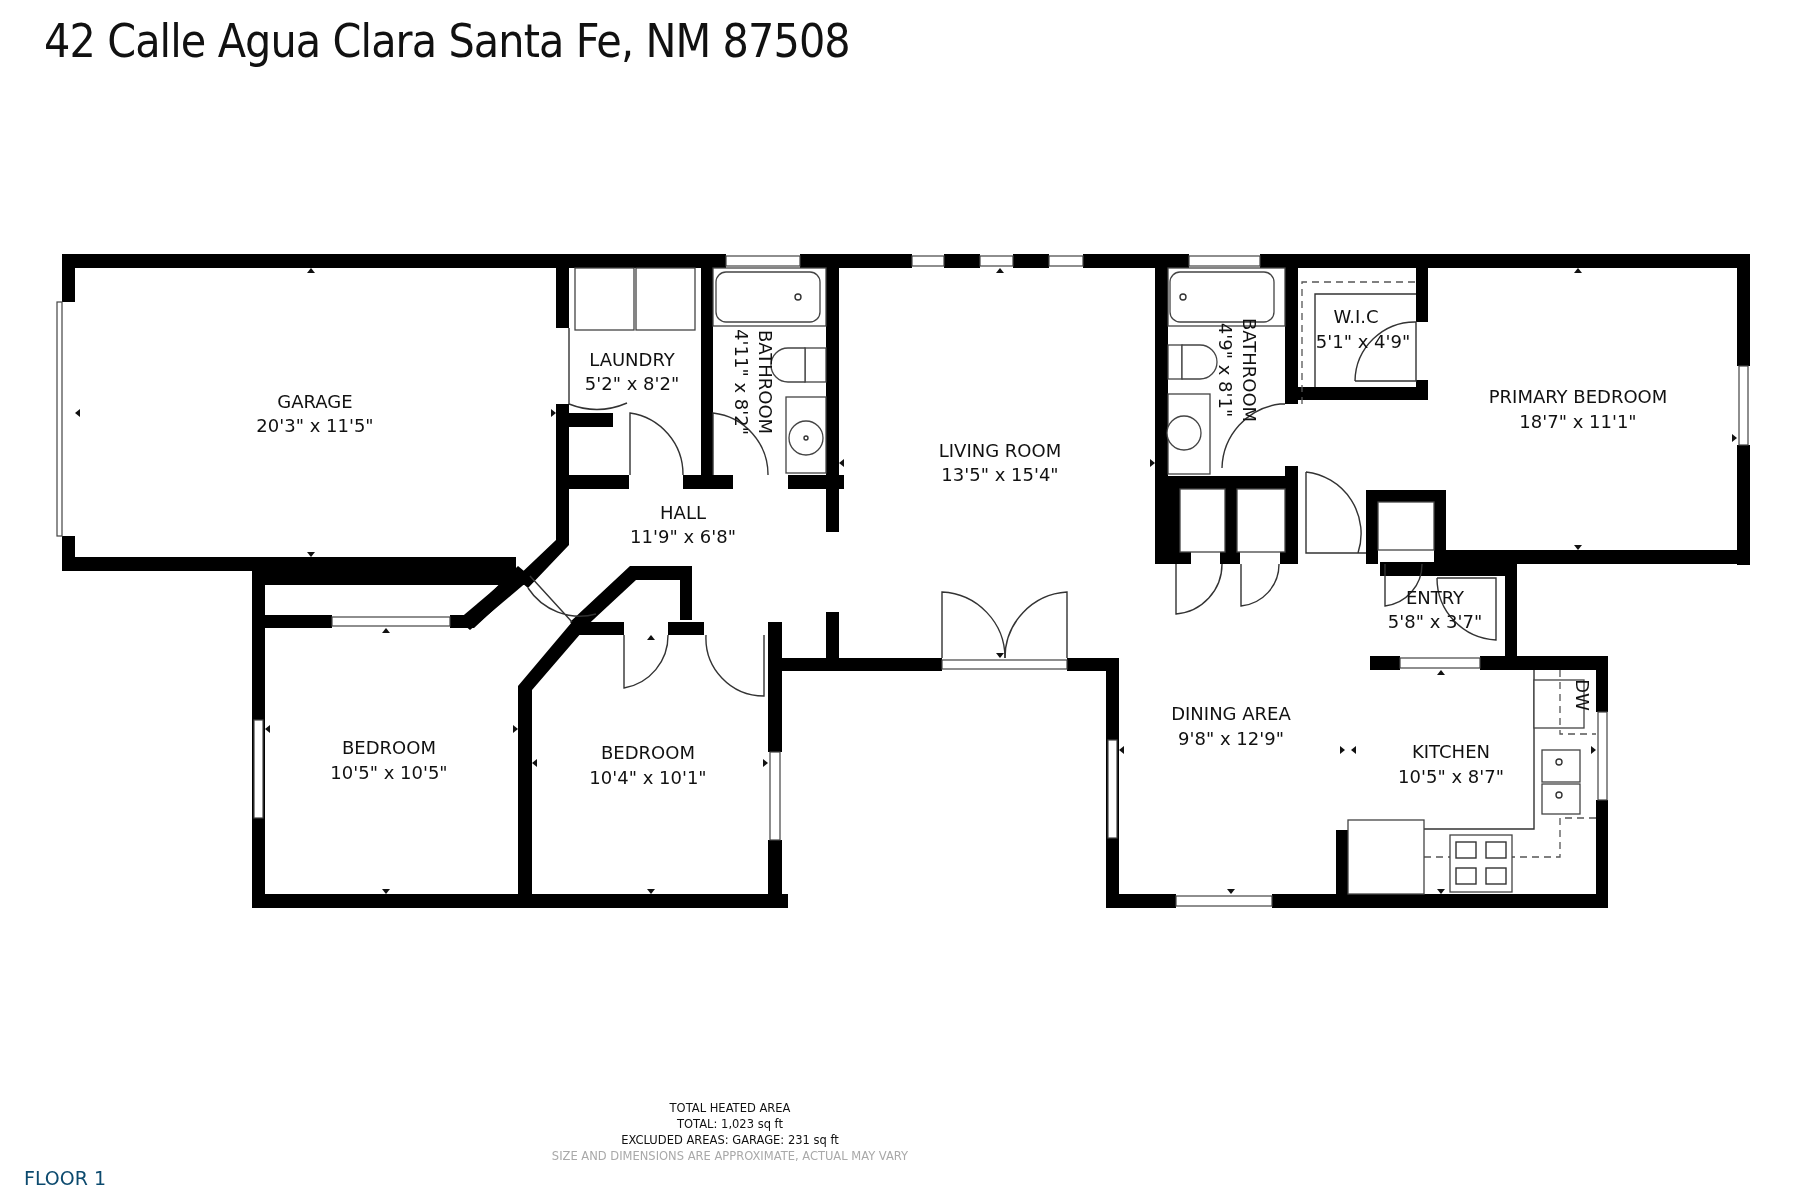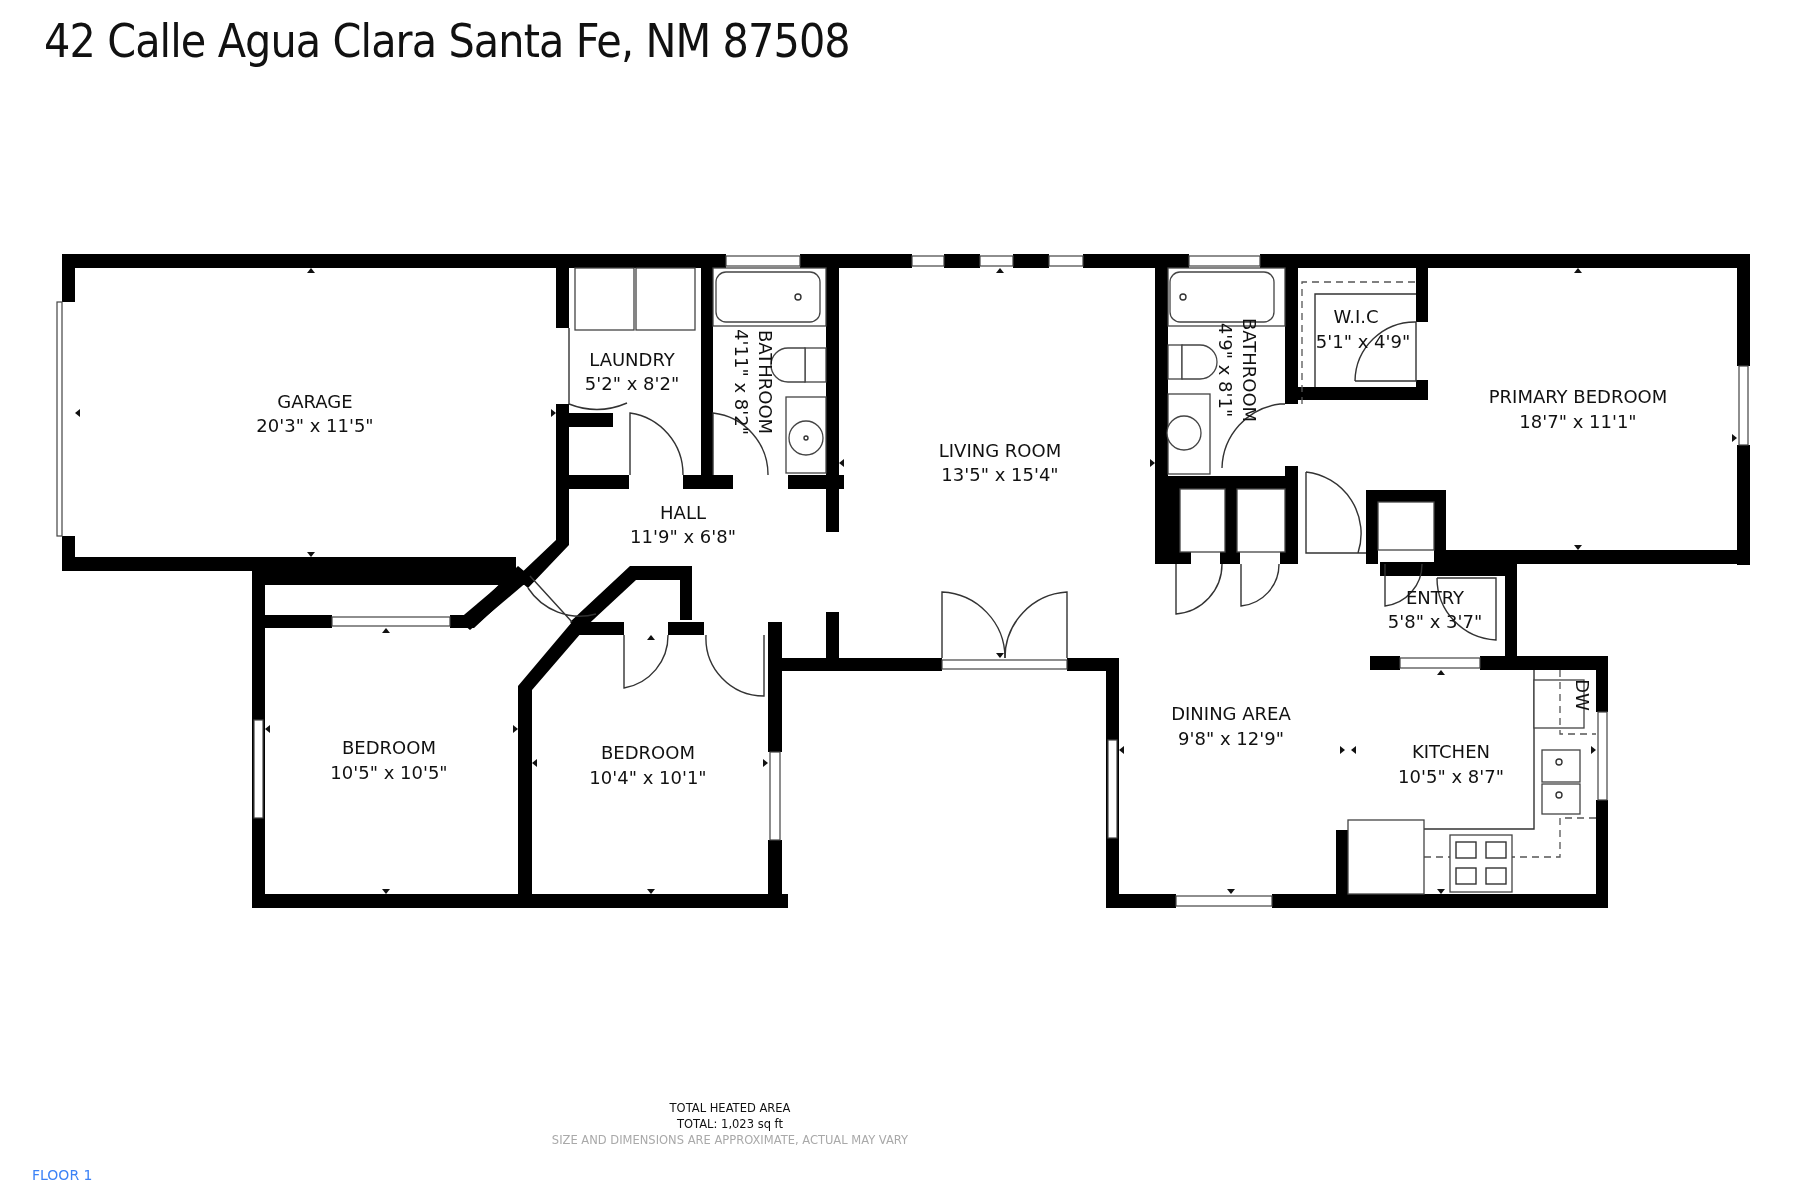--- a/index.html
+++ b/index.html
@@ -9,21 +9,21 @@
   .wall { fill: #000; }
   .thin { stroke: #333; stroke-width: 1.4; fill: none; }
   .fix { stroke: #444; stroke-width: 1.3; fill: #fff; }
   .dash { stroke: #555; stroke-width: 1.3; fill: none; stroke-dasharray: 7 5; }
   .win { fill: #fff; stroke: #444; stroke-width: 1.2; }
   .room-label { font-family: "DejaVu Sans", sans-serif; font-size: 18px; fill: #111; text-anchor: middle; }
   .room-dim { font-family: "DejaVu Sans", sans-serif; font-size: 18px; fill: #111; text-anchor: middle; }
   .tick { fill: #111; }
   .legend { position: absolute; left: 0; width: 1460px; top: 1100px; text-align: center; font-family: "DejaVu Sans", sans-serif; font-size: 11.5px; line-height: 16px; color: #111; }
   .legend .note { color: #a9a9a9; }
-  .floor-label { position: absolute; left: 24px; top: 1167px; font-family: "DejaVu Sans", sans-serif; font-size: 14px; color: #3b82f6; margin-left: 8px; }
+  .floor-label { position: absolute; left: 24px; top: 1167px; font-family: "DejaVu Sans", sans-serif; font-size: 19px; color: #0c4a6e; }
 </style>
 </head>
 <body>
 
 <div class="title">42 Calle Agua Clara Santa Fe, NM 87508</div>
 
 <svg class="plan" viewBox="0 0 1800 1200" xmlns="http://www.w3.org/2000/svg">
 
   <g>
 
@@ -275,16 +275,17 @@
     <polygon class="tick" points="1441,670 1445,675 1437,675"></polygon>
     <polygon class="tick" points="1345,750 1340,746 1340,754"></polygon>
     <polygon class="tick" points="1351,750 1356,746 1356,754"></polygon>
     <polygon class="tick" points="1596,750 1591,746 1591,754"></polygon>
   </g>
 </svg>
 
 <div class="legend">
   <div>TOTAL HEATED AREA</div>
   <div>TOTAL: 1,023 sq ft</div>
+  <div>EXCLUDED AREAS: GARAGE: 231 sq ft</div>
   <div class="note">SIZE AND DIMENSIONS ARE APPROXIMATE, ACTUAL MAY VARY</div>
 </div>
 
 <div class="floor-label">FLOOR 1</div>
 
 </body></html>

